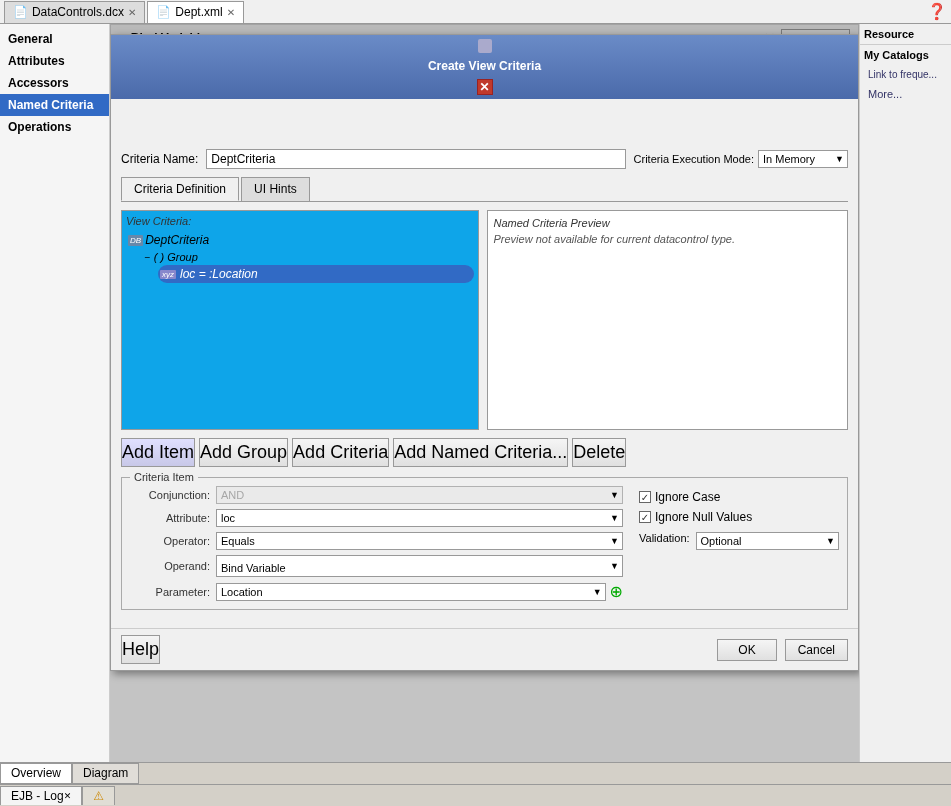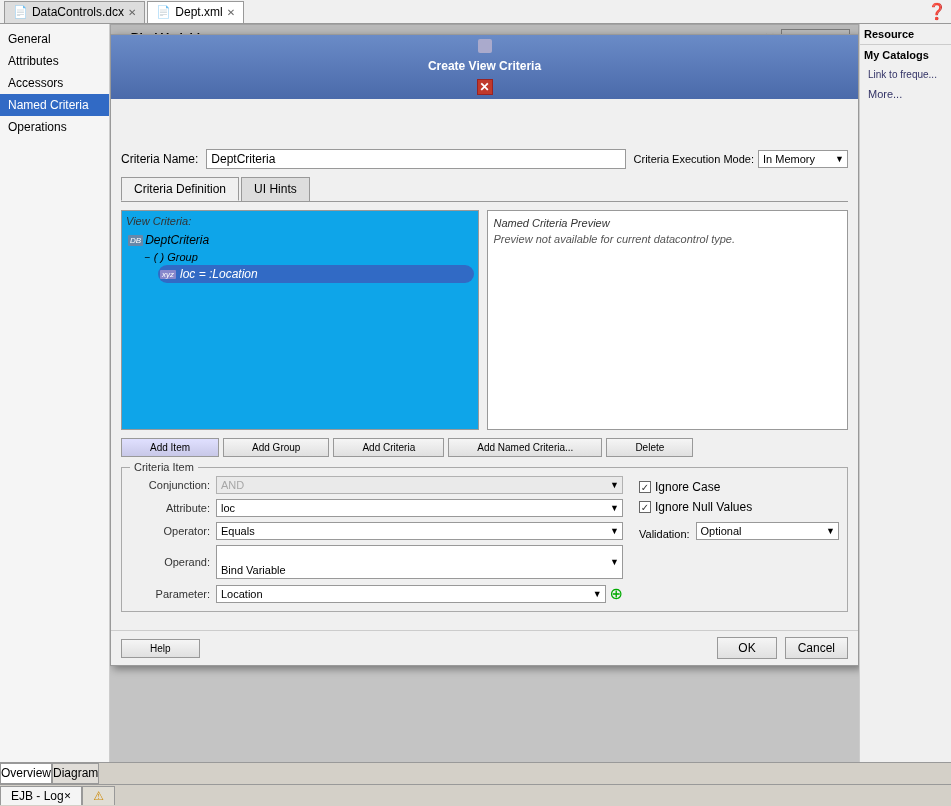--- a/index.html
+++ b/index.html
@@ -12,21 +12,21 @@
     .tab-bar { display: flex; align-items: center; background: #f0f0f0; border-bottom: 1px solid #999; height: 24px; padding: 0 4px; gap: 2px; }
     .tab { display: flex; align-items: center; background: #ddd; border: 1px solid #999; border-bottom: none; padding: 2px 8px; height: 22px; cursor: pointer; gap: 4px; font-size: 11px; }
     .tab.active { background: #fff; }
     .tab-close { color: #666; font-size: 10px; cursor: pointer; }
 
     
     .main-area { display: flex; flex: 1; }
 
     
     .sidebar { width: 110px; background: #f5f5f5; border-right: 1px solid #ccc; padding: 4px 0; }
-    .sidebar-item { padding: 4px 8px; cursor: pointer; font-size: 12px; }
+    .sidebar-item { padding: 4px 8px; cursor: pointer; font-size: 12px; font-weight: bold; }
     .sidebar-item.active { background: #316AC5; color: white; }
 
     
     .content-panel { flex: 1; background: #f5f5f5; padding: 0; overflow: auto; position: relative; }
 
     
     .section { background: white; margin: 0; border: 1px solid #ccc; margin-bottom: 2px; }
     .section-header { background: #e8e8e8; padding: 4px 8px; display: flex; align-items: center; gap: 4px; border-bottom: 1px solid #ccc; }
     .section-title { font-weight: bold; font-size: 12px; }
     .section-body { padding: 6px 8px; font-size: 11px; color: #333; }
@@ -73,50 +73,50 @@
     
     .tree-item { display: flex; align-items: center; gap: 2px; padding: 2px 2px; cursor: pointer; font-size: 11px; }
     .tree-item.selected { background: #316AC5; color: white; border-radius: 9px; }
     .tree-indent { padding-left: 16px; }
     .tree-indent2 { padding-left: 32px; }
     .db-icon { background: #6688aa; color: white; font-size: 8px; padding: 1px 2px; border-radius: 1px; }
     .xyz-badge { background: #8888cc; color: white; font-size: 8px; padding: 0px 2px; border-radius: 1px; margin-right: 2px; }
 
     
     .btn-row { display: flex; gap: 4px; margin-bottom: 10px; }
-    .btn { border: 1px solid #999; background: linear-gradient(to bottom, #f5f5f5, #e0e0e0); padding: 3px 28px; cursor: pointer; font-size: 10px; }
+    .btn { border: 1px solid #999; background: linear-gradient(to bottom, #f5f5f5, #e0e0e0); padding: 3px 0; cursor: pointer; font-size: 18px; }
     .btn-active { background: linear-gradient(to bottom, #e0e0ff, #c8c8e8); }
 
     
     .criteria-section { border: 1px solid #aaa; padding: 8px; margin-bottom: 8px; position: relative; }
     .criteria-section-label { position: absolute; top: -7px; left: 8px; background: #f0f0f0; padding: 0 4px; font-size: 11px; color: #333; }
     .checkbox-row { display: flex; align-items: center; gap: 4px; font-size: 11px; }
     .checkbox-box { width: 12px; height: 12px; border: 1px solid #666; background: white; display: flex; align-items: center; justify-content: center; font-size: 10px; color: #333; }
     .checked::after { content: '✓'; }
 
-    .validation-row { display: flex; align-items: flex-end; gap: 6px; margin-top: 4px; }
+    .validation-row { display: flex; align-items: flex-start; gap: 6px; margin-top: 4px; }
     .validation-label { font-size: 11px; }
 
     .parameter-row { display: flex; align-items: center; gap: 4px; }
     .plus-btn { background: none; border: none; cursor: pointer; font-size: 16px; color: #00aa00; }
 
     
     .dialog-bottom { display: flex; align-items: center; justify-content: space-between; padding: 6px 10px; border-top: 1px solid #ccc; background: #f0f0f0; }
     .dialog-buttons { display: flex; gap: 8px; }
     .btn-ok { border: 1px solid #999; background: linear-gradient(to bottom, #f5f5f5, #e0e0e0); padding: 3px 20px; cursor: pointer; font-size: 12px; }
     .btn-cancel { border: 1px solid #999; background: linear-gradient(to bottom, #f5f5f5, #e0e0e0); padding: 3px 12px; cursor: pointer; font-size: 12px; }
 
     
     .bottom-tabs { height: 22px; background: #d4d0c8; display: flex; align-items: center; border-top: 1px solid #999; }
     .bottom-tab { padding: 2px 10px; background: #e0ddd5; border: 1px solid #999; border-bottom: none; font-size: 11px; cursor: pointer; display: flex; align-items: center; }
     .bottom-tab.active { background: #f5f5f5; }
 
     
     .view-tabs { display: flex; height: 22px; background: #d4d0c8; border-top: 1px solid #999; }
-    .view-tab { padding: 2px 0; border: 1px solid #999; background: #e0ddd8; cursor: pointer; font-size: 11px; }
+    .view-tab { padding: 2px 10px; border: 1px solid #999; background: #e0ddd8; cursor: pointer; font-size: 11px; }
     .view-tab.active { background: white; }
 
     .execution-mode { display: flex; align-items: center; gap: 4px; margin-left: auto; }
     .execution-label { font-size: 11px; white-space: nowrap; }
   </style>
 </head>
 <body>
 
 <div class="ide-container">
 
@@ -286,21 +286,21 @@
                     <span style="text-align:right; font-size:11px; color:#333;">Operator:</span>
                     <div style="position:relative;">
                       <select style="width:100%; border:1px solid #999; background:white; padding:2px 20px 2px 4px; font-size:11px; appearance:none;">
                         <option>Equals</option><option>Not Equals</option><option>Less Than</option><option>Greater Than</option>
                       </select>
                       <span style="position:absolute; right:4px; top:50%; transform:translateY(-50%); font-size:9px; pointer-events:none;">▼</span>
                     </div>
 
                     <span style="text-align:right; font-size:11px; color:#333;">Operand:</span>
                     <div style="position:relative;">
-                      <select style="width:100%; border:1px solid #999; background:white; padding:18px 20px 2px 4px; font-size:11px; appearance:none;">
+                      <select style="width:100%; border:1px solid #999; background:white; padding:6px 20px 2px 4px; font-size:11px; appearance:none;">
                         <option>Bind Variable</option><option>Literal</option><option>Expression</option>
                       </select>
                       <span style="position:absolute; right:4px; top:50%; transform:translateY(-50%); font-size:9px; pointer-events:none;">▼</span>
                     </div>
 
                     <span style="text-align:right; font-size:11px; color:#333;">Parameter:</span>
                     <div class="parameter-row">
                       <div style="position:relative; flex:1;">
                         <select style="width:100%; border:1px solid #999; background:white; padding:2px 20px 2px 4px; font-size:11px; appearance:none;">
                           <option>Location</option>

